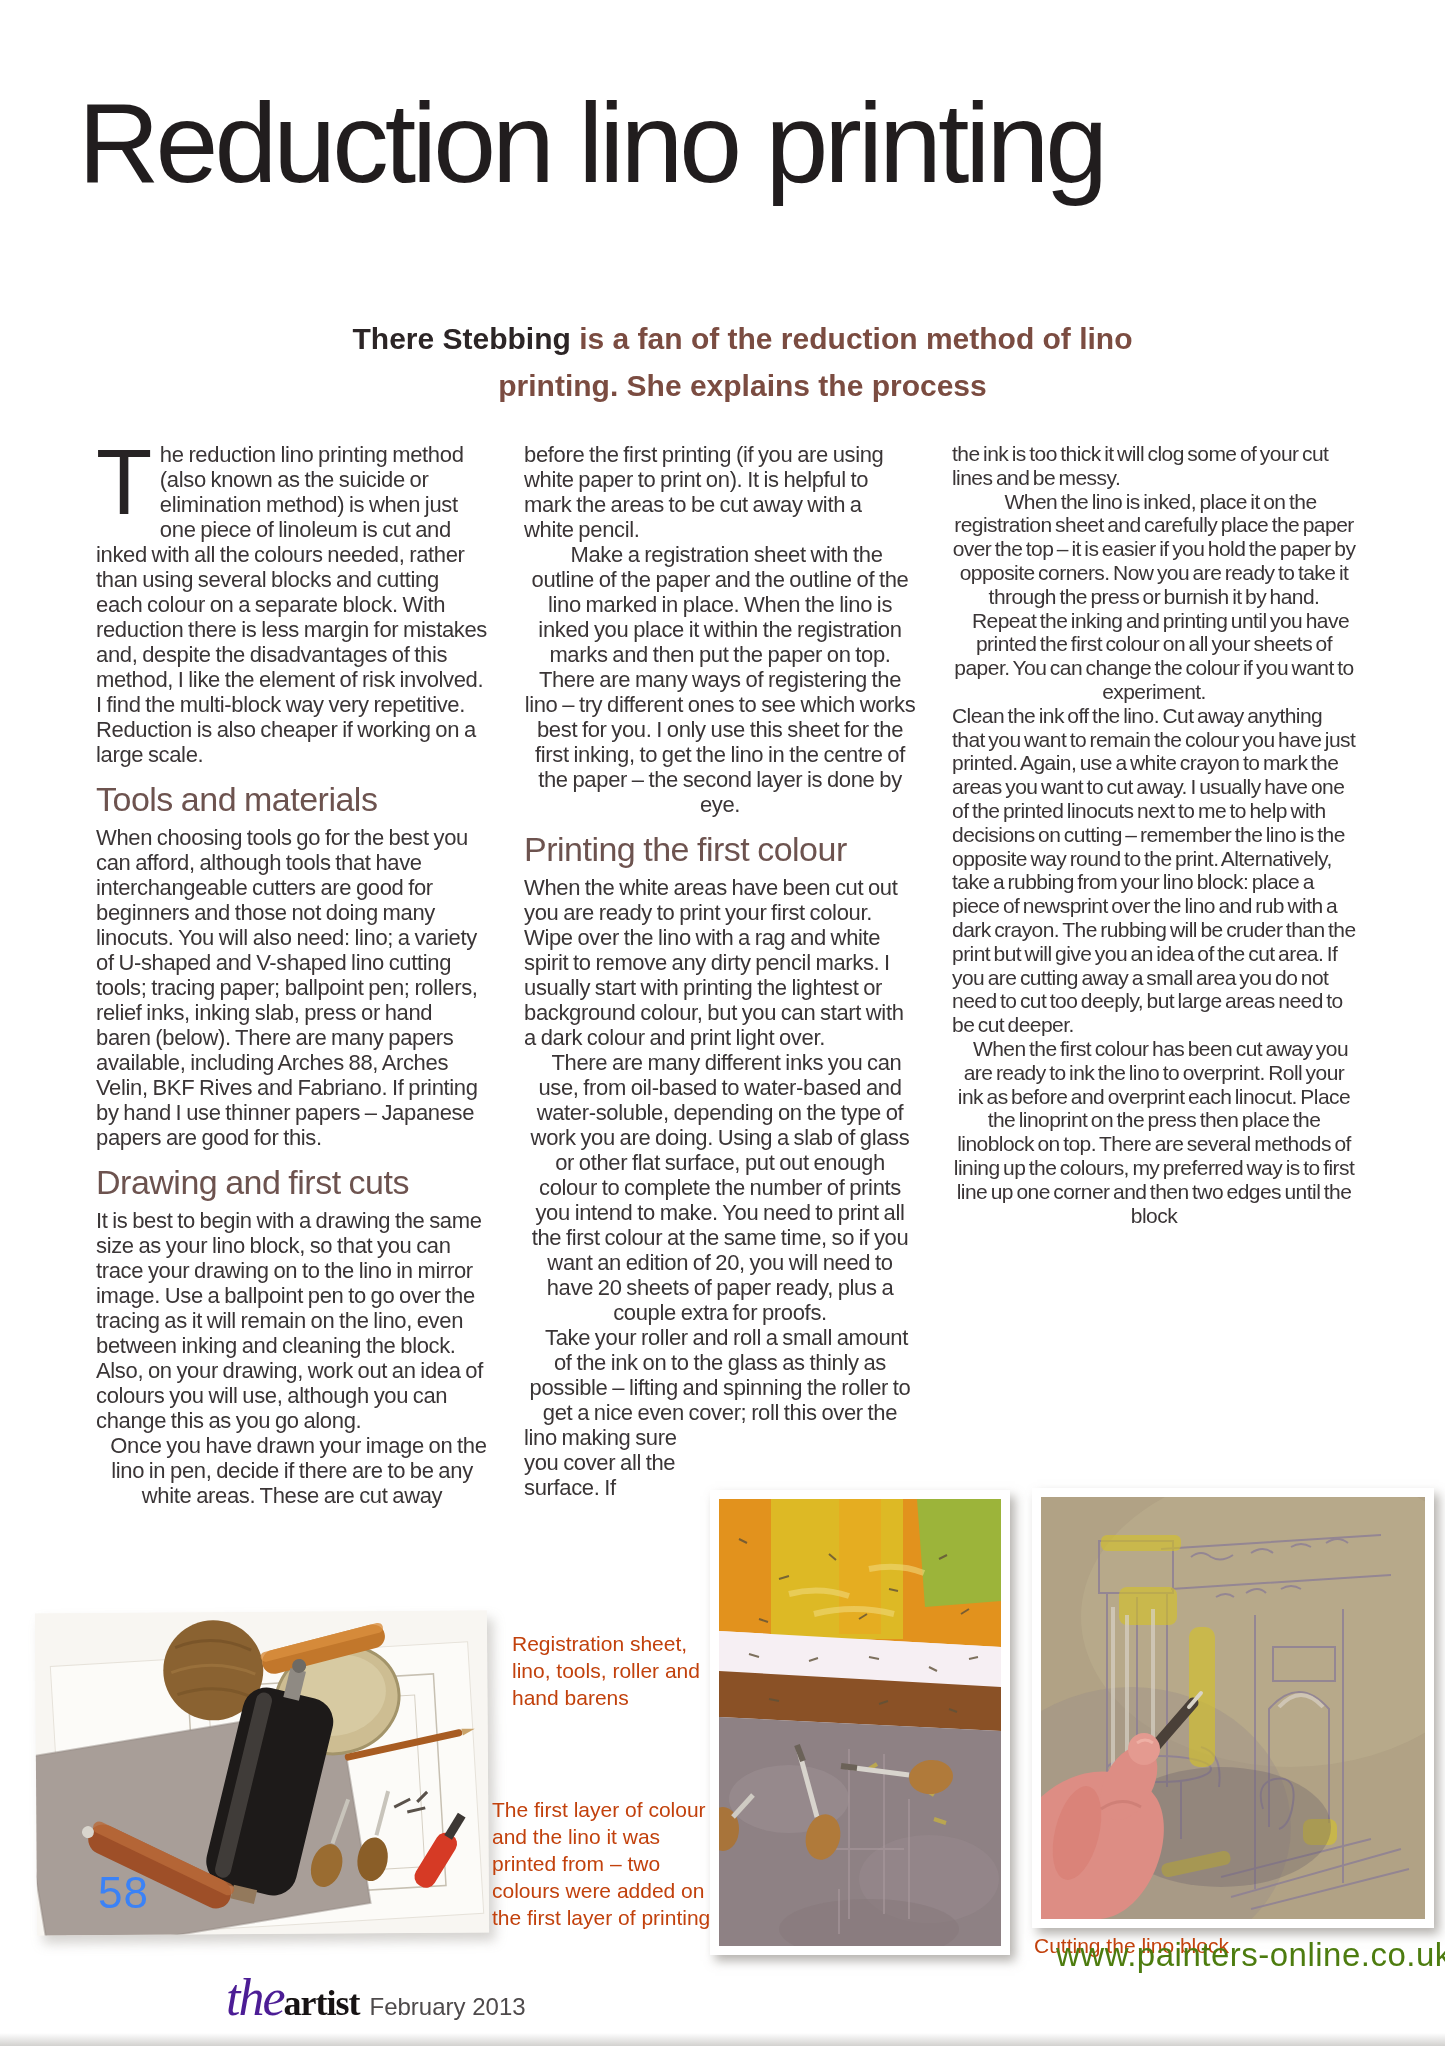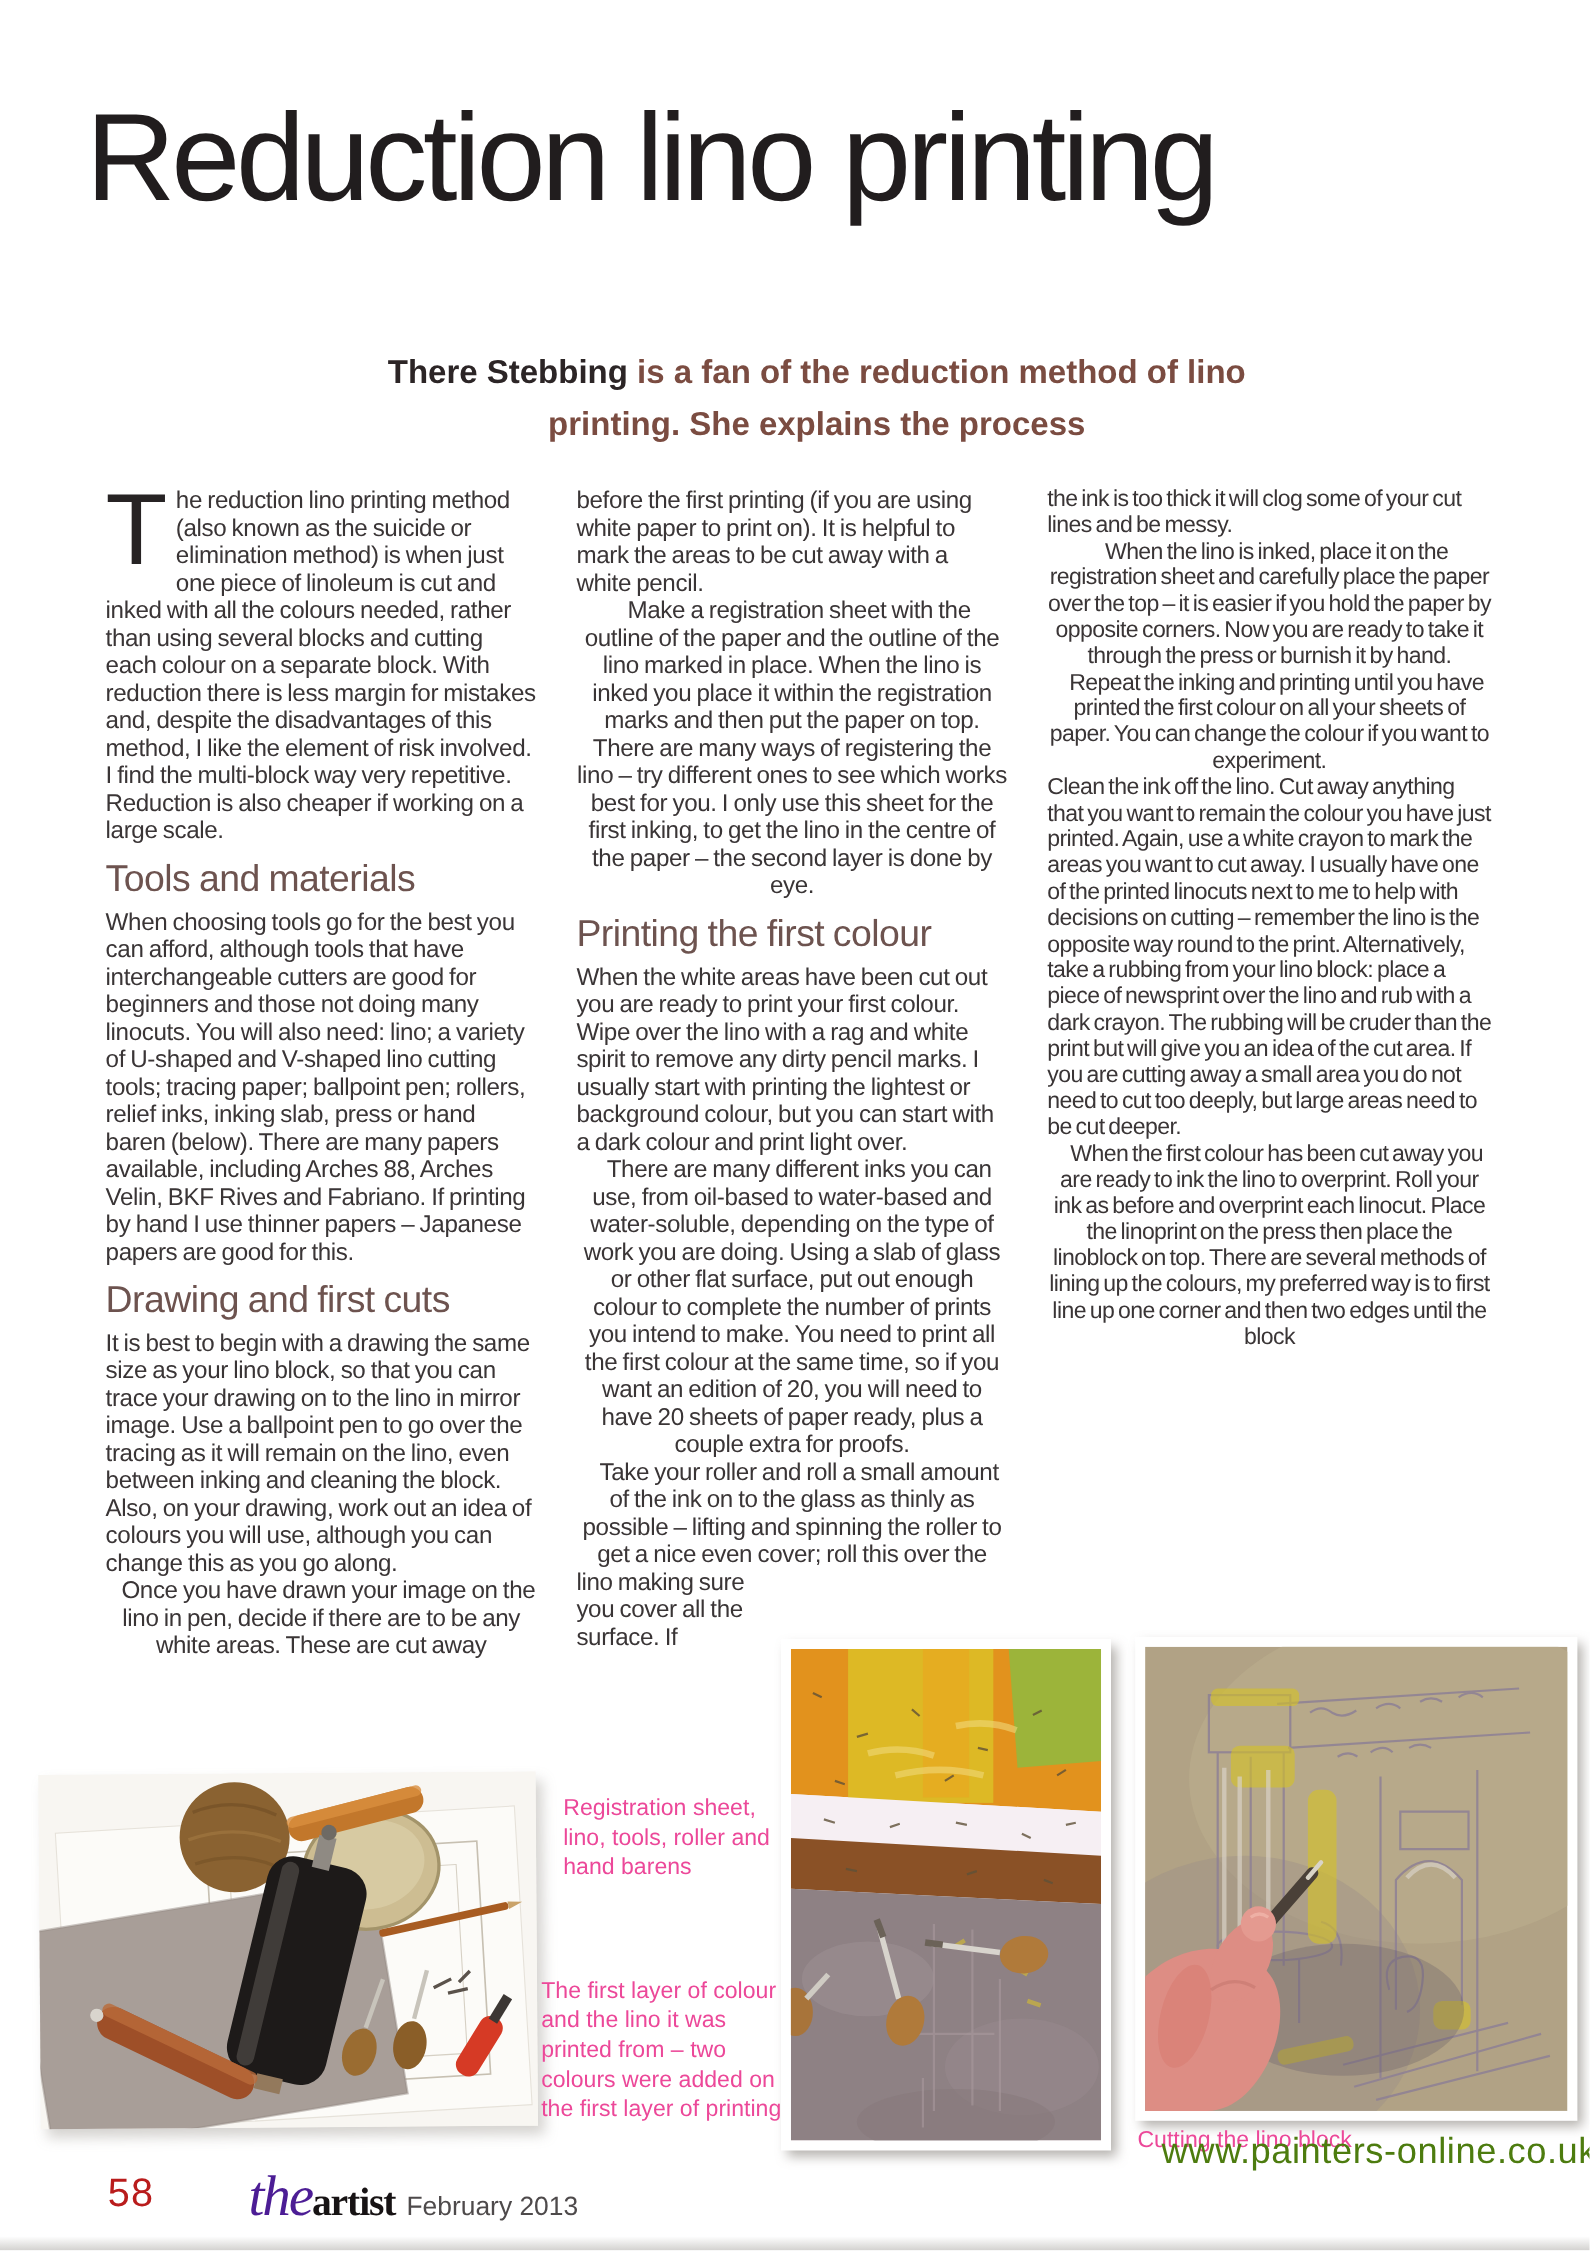--- a/index.html
+++ b/index.html
@@ -58,28 +58,28 @@
     left:710px; top:1490px; width:300px; height:465px; padding:9px;
     box-shadow:5px 6px 10px rgba(120,114,108,.55);
   }
   #photo-cutting {
     left:1032px; top:1488px; width:402px; height:440px; padding:9px;
     box-shadow:5px 6px 10px rgba(120,114,108,.55);
   }
   .photo svg { display:block; width:100%; height:100%; }
 
   .caption {
-    position:absolute; font-size:21px; line-height:27px; color:#ec4899;
+    position:absolute; font-size:21px; line-height:27px; color:#c2410c;
     letter-spacing:0; word-spacing:normal;
   }
   #caption-tools { left:512px; top:1630px; width:212px; }
   #caption-first-layer { left:492px; top:1796px; width:224px; text-align:left; }
   #caption-cutting { left:1034px; top:1932px; width:320px; }
 
-  #page-number { left:98px; top:1972px; font-size:36px; color:#b91c1c; letter-spacing:1px; }
+  #page-number { left:98px; top:1868px; font-size:44px; color:#3b82f6; letter-spacing:1px; }
   #magazine-logo { left:226px; top:1968px; white-space:nowrap; }
   #magazine-logo .logo-the {
     font-family:"Liberation Serif", serif; font-style:italic; font-size:52px;
     color:#4c1d95; letter-spacing:-2px;
   }
   #magazine-logo .logo-artist {
     font-family:"Liberation Serif", serif; font-weight:700; font-size:36px;
     color:#171314; letter-spacing:-1px;
   }
   #magazine-logo .issue { font-size:24px; color:#4e4a4b; margin-left:10px; }

